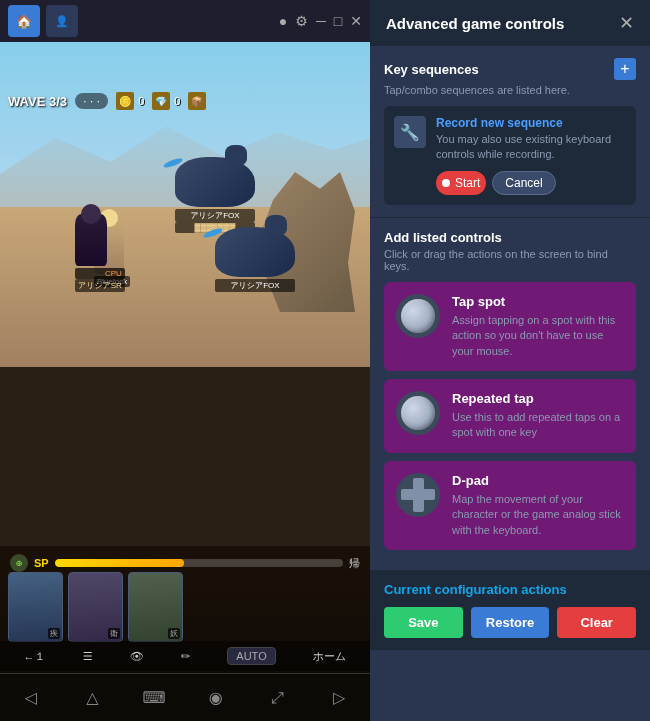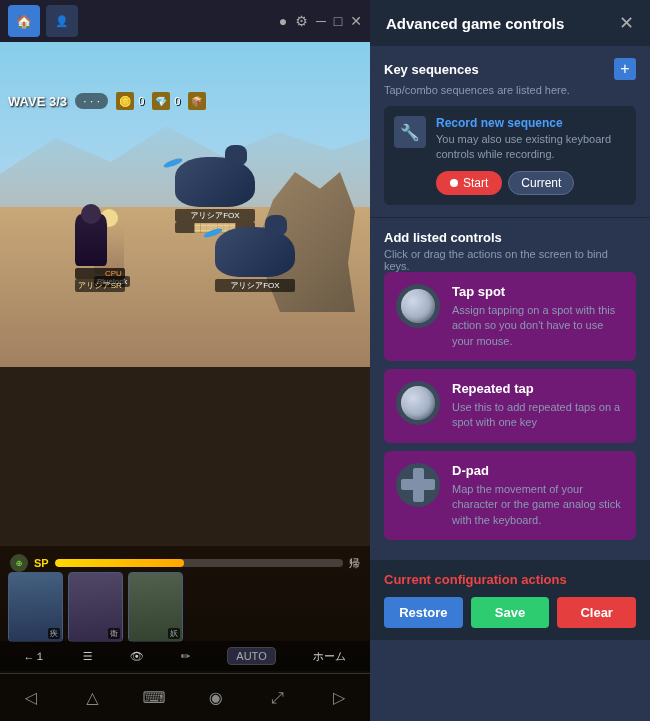--- a/index.html
+++ b/index.html
@@ -370,21 +370,21 @@
       gap: 6px;
       margin-top: 8px;
     }
 
     .start-btn {
       background: #e53e3e;
       border: none;
       border-radius: 12px;
       color: white;
       font-size: 12px;
-      padding: 4px 14px;
+      padding: 4px 6px;
       cursor: pointer;
       display: flex;
       align-items: center;
       gap: 5px;
     }
 
     .start-btn-dot {
       width: 8px; height: 8px;
       background: white;
       border-radius: 50%;
@@ -414,20 +414,21 @@
     .touch-section-title {
       color: white;
       font-size: 13px;
       font-weight: 700;
       margin-bottom: 3px;
     }
 
     .touch-section-desc {
       color: #8a9ab0;
       font-size: 11px;
+      margin-bottom: 10px;
     }
 
     
     .control-item {
       background: #701a75;
       border-radius: 6px;
       padding: 12px;
       display: flex;
       align-items: flex-start;
       gap: 12px;
@@ -497,21 +498,21 @@
 
     
     .config-section {
       background: #1e2a3a;
       padding: 12px 14px;
       margin-top: auto;
       flex-shrink: 0;
     }
 
     .config-title {
-      color: #ef4444;
+      color: #0ea5e9;
       font-size: 13px;
       font-weight: 700;
       margin-bottom: 10px;
     }
 
     .action-buttons {
       display: flex;
       gap: 8px;
     }
 
@@ -687,21 +688,21 @@
           <span style="color:#aaa;font-size:16px;">🔧</span>
         </div>
         <div class="sequence-content">
           <div class="sequence-link">Record new sequence</div>
           <div class="sequence-desc">You may also use existing keyboard controls while recording.</div>
           <div class="sequence-actions">
             <button class="start-btn">
               <div class="start-btn-dot"></div>
               <span>Start</span>
             </button>
-            <button class="cancel-btn">Current</button>
+            <button class="cancel-btn">Cancel</button>
           </div>
         </div>
       </div>
     </div>
 
     <div class="divider"></div>
 
     <div class="touch-section">
       <div class="touch-section-title">Add listed controls</div>
       <div class="touch-section-desc">Click or drag the actions on the screen to bind keys.</div>
@@ -738,20 +739,20 @@
           <div class="control-name">D-pad</div>
           <div class="control-desc">Map the movement of your character or the game analog stick with the keyboard.</div>
         </div>
       </div>
 
     </div>
 
     <div class="config-section">
       <div class="config-title">Current configuration actions</div>
       <div class="action-buttons">
+        <button class="action-btn save-btn">Save</button>
         <button class="action-btn restore-btn">Restore</button>
-        <button class="action-btn save-btn">Save</button>
         <button class="action-btn clear-btn">Clear</button>
       </div>
     </div>
 
   </div>
 </div>
 
 </body></html>

